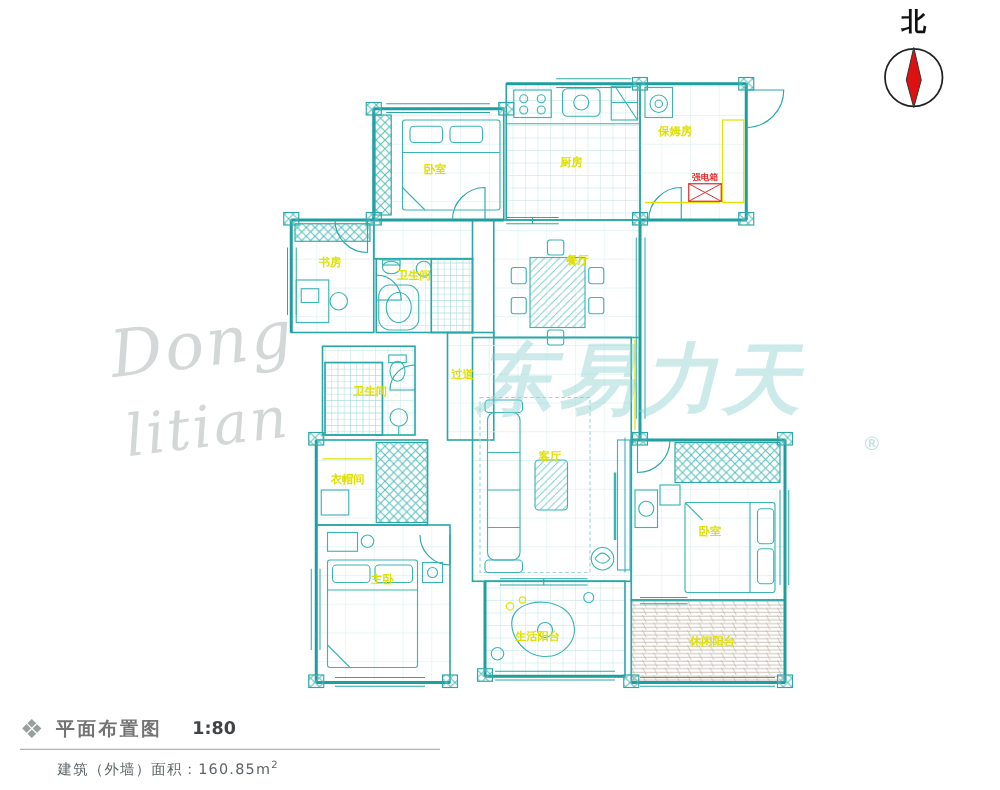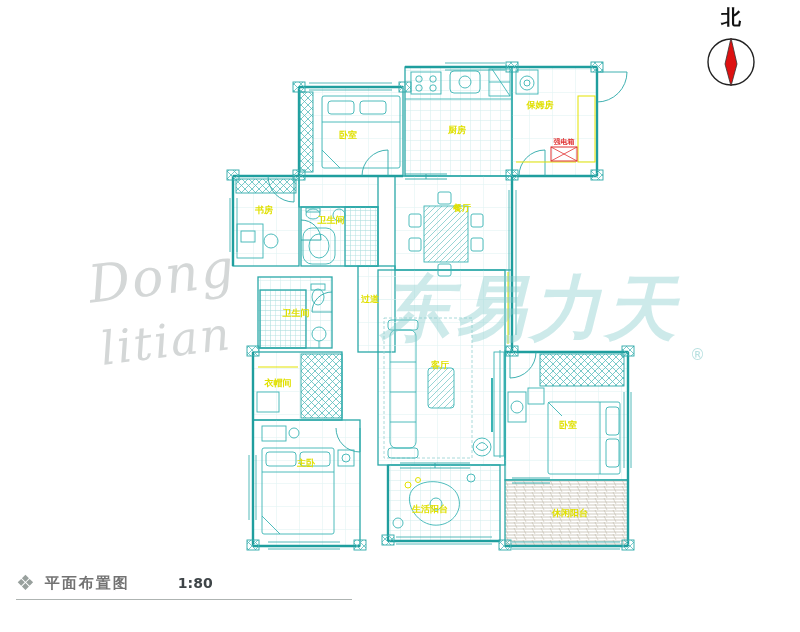--- a/index.html
+++ b/index.html
@@ -16,37 +16,37 @@
     font-family:"DejaVu Serif","Liberation Serif",serif;font-style:italic;
     font-size:52px;color:#d4d7d7;letter-spacing:2px;
   }
   .wm-latin-bottom{
     position:absolute;left:100px;top:314px;transform:rotate(-7deg);
     font-family:"DejaVu Serif","Liberation Serif",serif;font-style:italic;
     font-size:46px;color:#d4d7d7;letter-spacing:2px;
   }
   .wm-cjk{
     position:absolute;left:380px;top:262px;
-    font-size:71px;font-weight:bold;font-style:italic;
+    font-size:62px;font-weight:bold;font-style:italic;
     color:rgba(136,204,204,0.42);letter-spacing:4px;white-space:nowrap;
   }
   .wm-reg{
     position:absolute;left:690px;top:346px;
     font-size:15px;color:rgba(136,204,204,0.6);
   }
   
   .north{position:absolute;left:699px;top:6px;width:64px;z-index:3;text-align:center;}
   .north-label{font-size:20px;font-weight:bold;color:#111;line-height:1.1;}
   .north svg{display:block;margin:5px auto 0;}
   
   .footer{position:absolute;left:16px;top:570px;z-index:3;width:420px;}
   .footer-row{display:flex;align-items:center;height:26px;}
   .footer-icon{font-size:21px;color:#98a09d;line-height:1;}
   .footer-title{font-size:15px;font-weight:bold;color:#737373;margin-left:10px;letter-spacing:2px;}
-  .footer-scale{font-size:14px;font-weight:bold;color:#3f4548;margin-left:48px;}
+  .footer-scale{font-size:14px;font-weight:bold;color:#3f4548;margin-left:24px;}
   .footer-line{width:336px;border-top:1px solid #aeb4b2;margin-top:3px;}
   .footer-area{font-size:11.5px;color:#5c6366;margin-top:7px;margin-left:30px;letter-spacing:1px;}
   .footer-area sup{font-size:8px;}
 </style>
 </head>
 <body>
 
 <div class="canvas">
 
   <svg id="plan" width="800" height="632" viewBox="0 0 800 632">
@@ -304,15 +304,18 @@
     </svg>
   </div>
 
   <div class="footer">
     <div class="footer-row">
       <span class="footer-icon">❖</span>
       <span class="footer-title">平面布置图</span>
       <span class="footer-scale">1:80</span>
     </div>
     <div class="footer-line"></div>
+    <div class="footer-area">
+      <span>建筑（外墙）面积：160.85m</span><sup>2</sup>
+    </div>
   </div>
 
 </div>
 
 </body></html>

